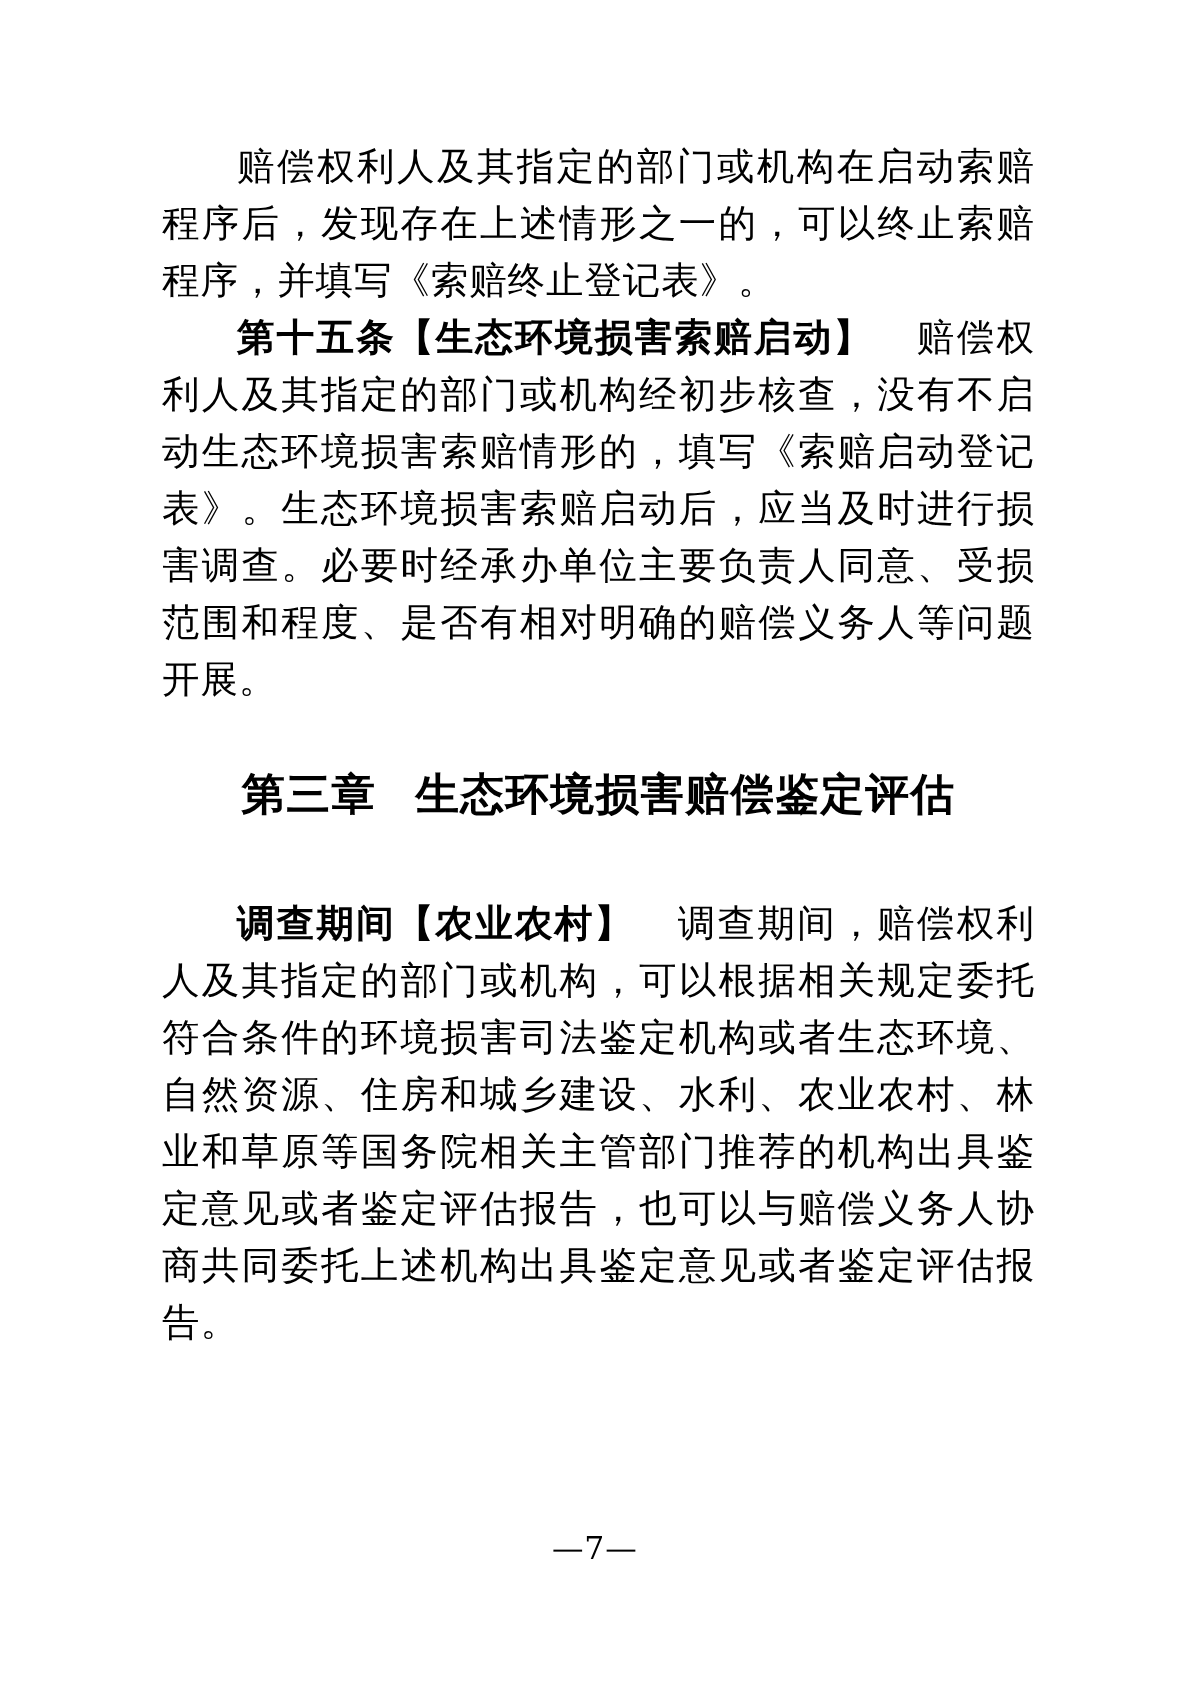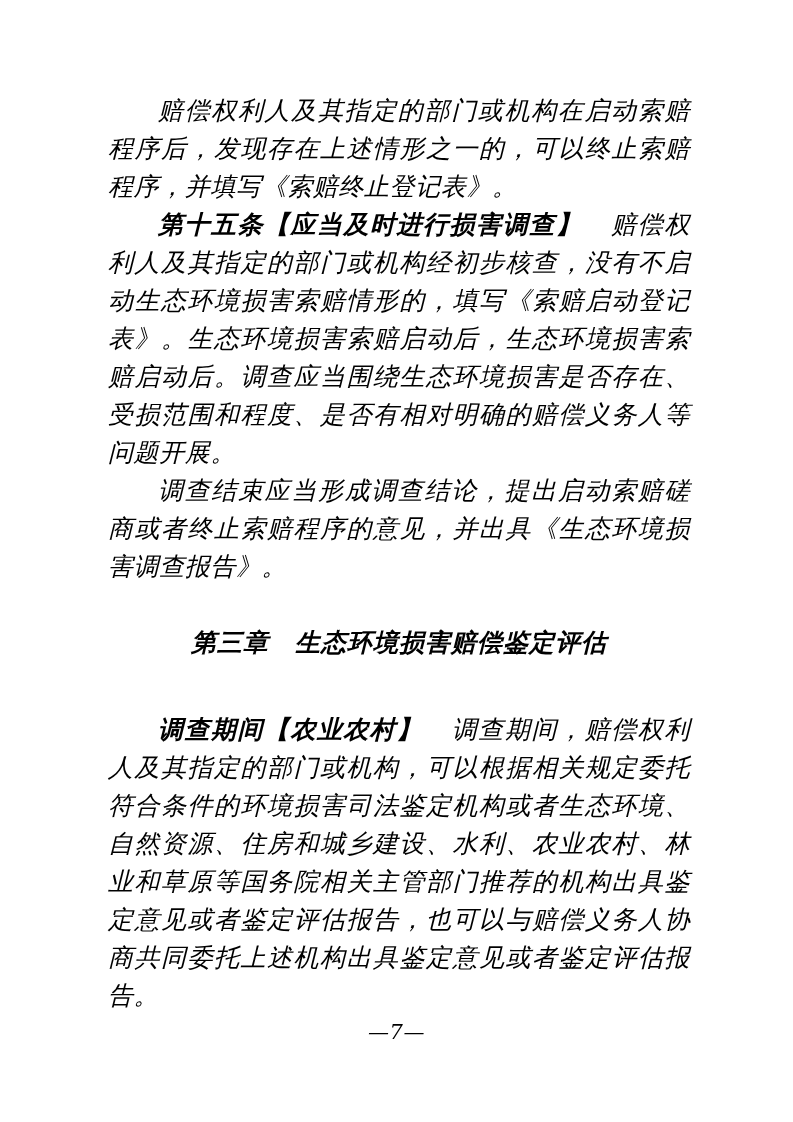--- a/index.html
+++ b/index.html
@@ -16,21 +16,20 @@
     color: #000000;
   }
 
   #page {
     position: absolute;
     left: 0;
     top: 0;
     width: 793px;
     height: 1122px;
     background: #ffffff;
-    font-style: italic;
   }
 
   
   #content {
     position: absolute;
     left: 108px;
     top: 92px;
     width: 582px;
   }
 
@@ -67,21 +66,21 @@
   .art-title {
     font-family: "DejaVu Serif", "Liberation Serif", serif;
     font-weight: 700;
     letter-spacing: 0.5px;
   }
   .art-gap { display: inline-block; width: 28px; }
 
   
   .chapter {
     font-family: "DejaVu Sans", "Liberation Sans", sans-serif;
-    font-size: 25px;
+    font-size: 29px;
     line-height: 38px;
     font-weight: 700;
     text-align: center;
     letter-spacing: 1px;
     margin: 0;
   }
   .chapter .ch-gap { display: inline-block; width: 26px; }
 
   
   .sp-before-chapter { height: 38px; }
@@ -102,24 +101,23 @@
 </style>
 </head>
 <body>
 
 <div id="page">
 
   <div id="content">
 
     <p class="para">赔偿权利人及其指定的部门或机构在启动索赔程序后，发现存在上述情形之一的，可以终止索赔程序，并填写《索赔终止登记表》。</p>
 
-    <p class="article-para"><span class="art-num">第十五条</span><span class="art-title">【应当及时进行损害调查】</span><span class="art-gap"></span><span>赔偿权利人及其指定的部门或机构经初步核查，没有不启动生态环境损害索赔情形的，填写《索赔启动登记表》。生态环境损害索赔启动后，生态环境损害索赔启动后。调查应当围绕生态环境损害是否存在、受损范围和程度、是否有相对明确的赔偿义务人等问题开展。</span></p>
+    <p class="article-para"><span class="art-num">第十五条</span><span class="art-title">【生态环境损害索赔启动】</span><span class="art-gap"></span><span>赔偿权利人及其指定的部门或机构经初步核查，没有不启动生态环境损害索赔情形的，填写《索赔启动登记表》。生态环境损害索赔启动后，应当及时进行损害调查。必要时经承办单位主要负责人同意、受损范围和程度、是否有相对明确的赔偿义务人等问题开展。</span></p>
 
 
-    <p class="para">调查结束应当形成调查结论，提出启动索赔磋商或者终止索赔程序的意见，并出具《生态环境损害调查报告》。</p>
 
     <div class="sp-before-chapter"></div>
 
     <p class="chapter"><span>第三章</span><span class="ch-gap"></span><span>生态环境损害赔偿鉴定评估</span></p>
 
     <div class="sp-after-chapter"></div>
 
     <p class="article-para"><span class="art-num">调查期间</span><span class="art-title">【农业农村】</span><span class="art-gap"></span><span>调查期间，赔偿权利人及其指定的部门或机构，可以根据相关规定委托符合条件的环境损害司法鉴定机构或者生态环境、自然资源、住房和城乡建设、水利、农业农村、林业和草原等国务院相关主管部门推荐的机构出具鉴定意见或者鉴定评估报告，也可以与赔偿义务人协商共同委托上述机构出具鉴定意见或者鉴定评估报告。</span></p>
 
   </div>

